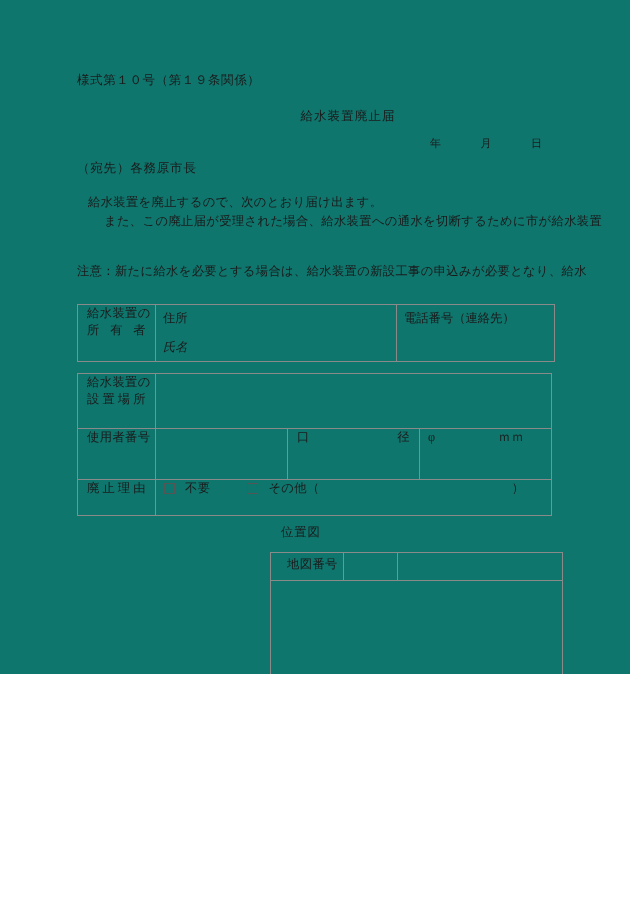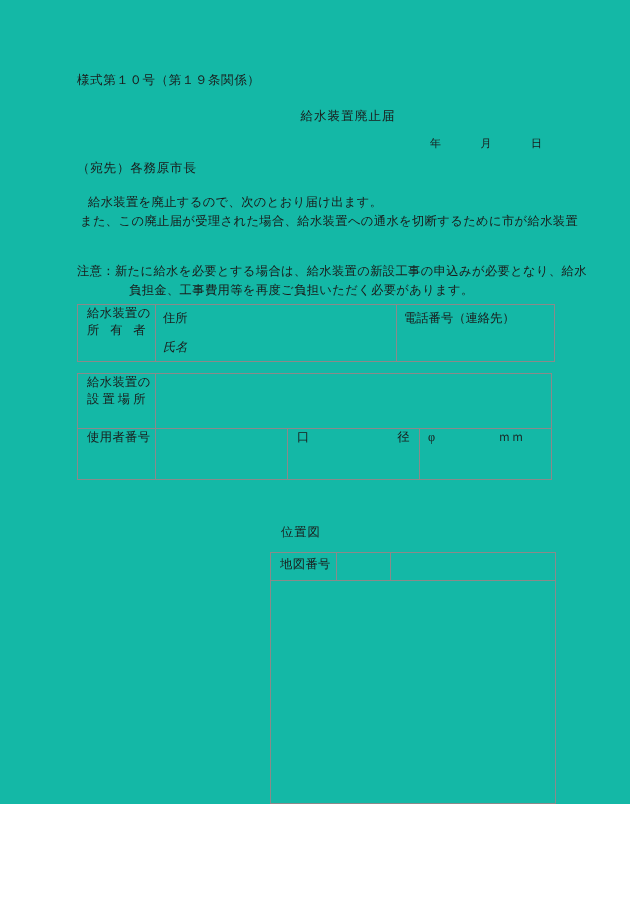--- a/index.html
+++ b/index.html
@@ -7,22 +7,22 @@
     padding: 0;
     background: #ffffff;
   }
   body {
     font-family: "Liberation Serif", "DejaVu Serif", serif;
     color: #1a1a1a;
   }
   #page {
     position: relative;
     width: 630px;
-    height: 804px;
-    background: #14b8a6;
+    height: 674px;
+    background: #0f766e;
     overflow: hidden;
   }
 
   
   .form-no {
     position: absolute;
     left: 77px;
     top: 72px;
     font-size: 12.5px;
     letter-spacing: 0.6px;
@@ -59,21 +59,21 @@
 
   
   .para {
     position: absolute;
     font-size: 12.3px;
     letter-spacing: 0.35px;
     line-height: 19px;
     white-space: nowrap;
   }
   .p1 { left: 88px; top: 193px; }
-  .p2 { left: 80px; top: 212px; }
+  .p2 { left: 104px; top: 212px; }
   .p3 { left: 77px; top: 231px; }
 
   .note-wrap {
     position: absolute;
     left: 77px;
     top: 262px;
     font-size: 12.3px;
     letter-spacing: 0.35px;
     line-height: 19px;
   }
@@ -164,21 +164,21 @@
     left: 281px;
     top: 524px;
     font-size: 12.3px;
     letter-spacing: 1px;
   }
   #tbl-map { left: 270px; top: 552px; width: 282px; }
   #tbl-map .c-mapno { width: 65px; }
   #tbl-map .c-blank1 { width: 53px; }
   #tbl-map .c-blank2 { width: 164px; }
   .map-head td { height: 24px; }
-  .map-head .lbl { padding: 3px 0 0 0; }
+  .map-head .lbl { padding: 3px 0 0 7px; }
   .map-body td { height: 222px; }
 </style>
 </head>
 <body>
 
 <div id="page">
 
   <div class="form-no">様式第１０号（第１９条関係）</div>
 
   <div class="doc-title">
@@ -193,21 +193,20 @@
     <span>日</span>
   </div>
 
   <div class="addressee">（宛先）各務原市長</div>
 
   <div class="para p1">給水装置を廃止するので、次のとおり届け出ます。</div>
   <div class="para p2">また、この廃止届が受理された場合、給水装置への通水を切断するために市が給水装置</div>
 
   <div class="note-wrap">
     <div class="note-l1">注意：新たに給水を必要とする場合は、給水装置の新設工事の申込みが必要となり、給水</div>
-    <div class="note-l2">負担金、工事費用等を再度ご負担いただく必要があります。</div>
   </div>
 
   <table class="tbl" id="tbl-owner">
     <tbody>
         <tr>
       <td class="c-label lbl owner-label" rowspan="2">
         <span class="spread">給水装置の</span>
         <span class="spread">所有者</span>
       </td>
       <td class="c-mid" style="height:28px;border-bottom:none;">
@@ -242,20 +241,34 @@
       <td class="c-kk lbl mid-vcenter">
         <span class="spread">口径</span>
       </td>
       <td class="c-phi mid-vcenter">
         <div class="phi-cell">
           <span>φ</span>
           <span class="mm">ｍｍ</span>
         </div>
       </td>
     </tr>
+    <tr class="row-reason">
+      <td class="c-label lbl mid-vcenter">
+        <span class="spread">廃止理由</span>
+      </td>
+      <td colspan="3" class="mid-vcenter">
+        <div class="reason-cell">
+          <span class="chk"></span><span>不要</span>
+          <span class="gap2"></span>
+          <span class="chk"></span><span>その他（</span>
+          <span class="gapParen"></span>
+          <span>）</span>
+        </div>
+      </td>
+    </tr>
   </tbody>
     </table>
 
   <div class="map-title">位置図</div>
 
   <table class="tbl" id="tbl-map">
     <tbody>
         <tr class="map-head">
       <td class="c-mapno lbl">
         <span class="spread">地図番号</span>

